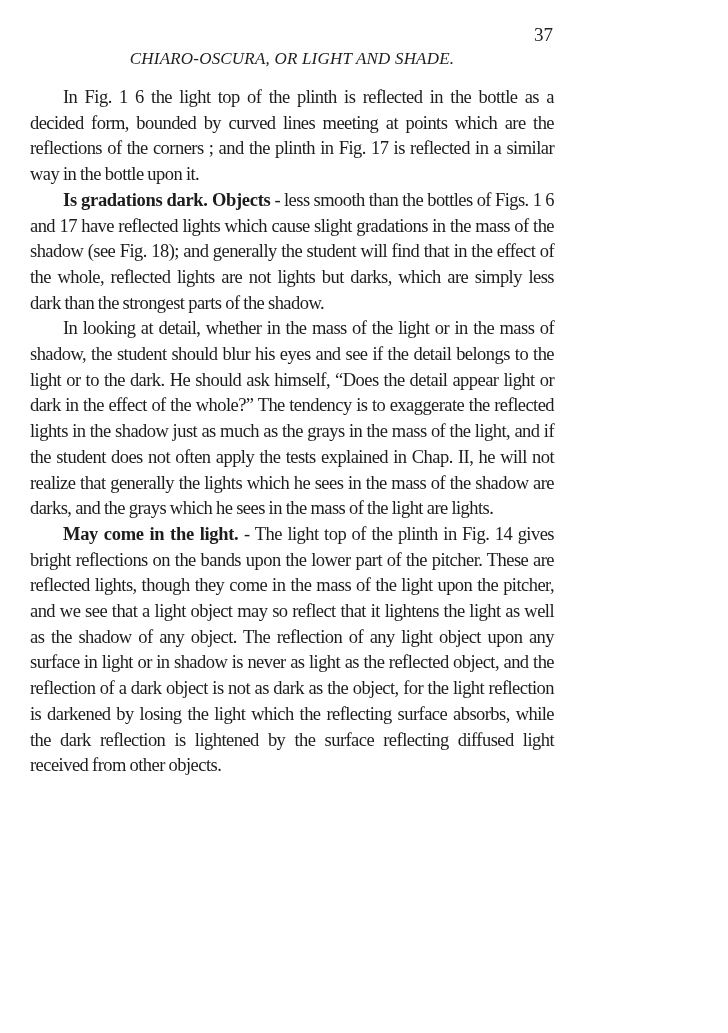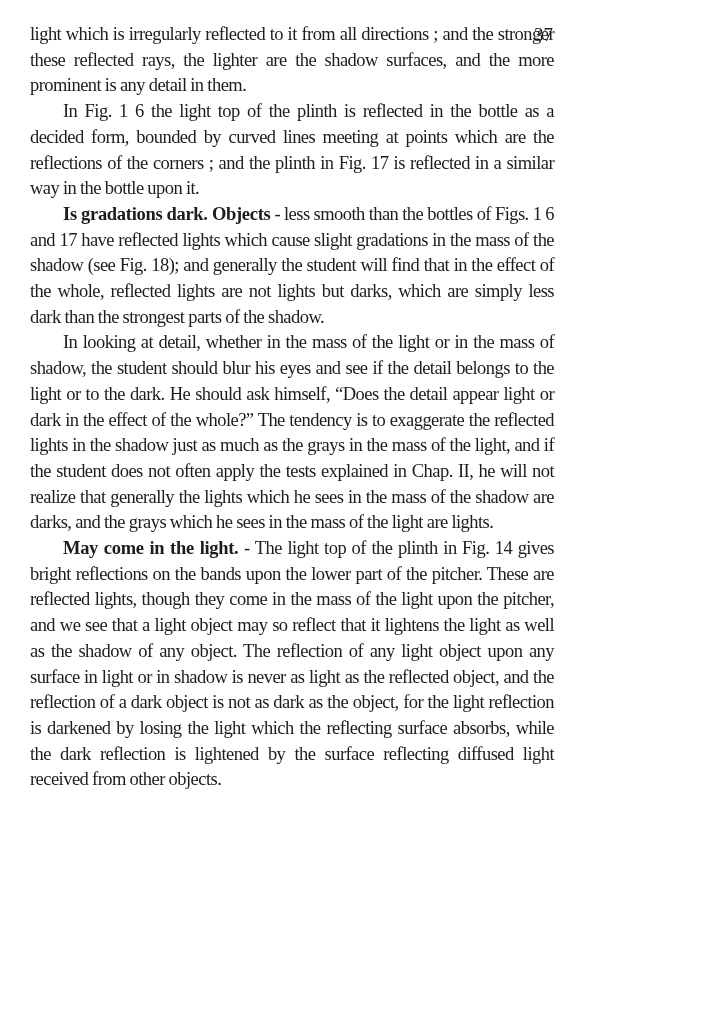--- a/index.html
+++ b/index.html
@@ -54,24 +54,24 @@
     letter-spacing: -0.3px;
   }
 </style>
 </head>
 <body>
 
 <div class="page">
 
   <div class="page-number">37</div>
 
+  <div class="running-head">CHIARO-OSCURA, OR LIGHT AND SHADE.</div>
 
   <div class="body-text">
 
-    <p><span>light which is irregularly reflected to it from all directions ; and the stronger these reflected rays, the lighter are the shadow surfaces, and the more prominent is any detail in them.</span></p>
 
     <p class="indent"><span>In Fig. 1 6 the light top of the plinth is reflected in the bottle as a decided form, bounded by curved lines meeting at points which are the reflections of the corners ; and the plinth in Fig. 17 is reflected in a similar way in the bottle upon it.</span></p>
 
     <p class="indent"><b>Is gradations dark. Objects</b><span> - less smooth than the bottles of Figs. 1 6 and 17 have reflected lights which cause slight gradations in the mass of the shadow (see Fig. 18); and generally the student will find that in the effect of the whole, reflected lights are not lights but darks, which are simply less dark than the stron­gest parts of the shadow.</span></p>
 
     <p class="indent"><span>In looking at detail, whether in the mass of the light or in the mass of shadow, the student should blur his eyes and see if the detail belongs to the light or to the dark. He should ask himself, “Does the detail appear light or dark in the effect of the whole?” The tendency is to exaggerate the reflected lights in the shadow just as much as the grays in the mass of the light, and if the student does not often apply the tests explained in Chap. II, he will not realize that generally the lights which he sees in the mass of the shadow are darks, and the grays which he sees in the mass of the light are lights.</span></p>
 
     <p class="indent"><b>May come in the light.</b><span> - The light top of the plinth in Fig. 14 gives bright reflections on the bands upon the lower part of the pitcher. These are reflected lights, though they come in the mass of the light upon the pitcher, and we see that a light object may so reflect that it lightens the light as well as the shadow of any object. The reflection of any light object upon any surface in light or in shadow is never as light as the reflected object, and the reflection of a dark object is not as dark as the object, for the light reflection is darkened by losing the light which the reflecting surface absorbs, while the dark reflection is lightened by the surface reflecting diffused light received from other objects.</span></p>
 
   </div>

